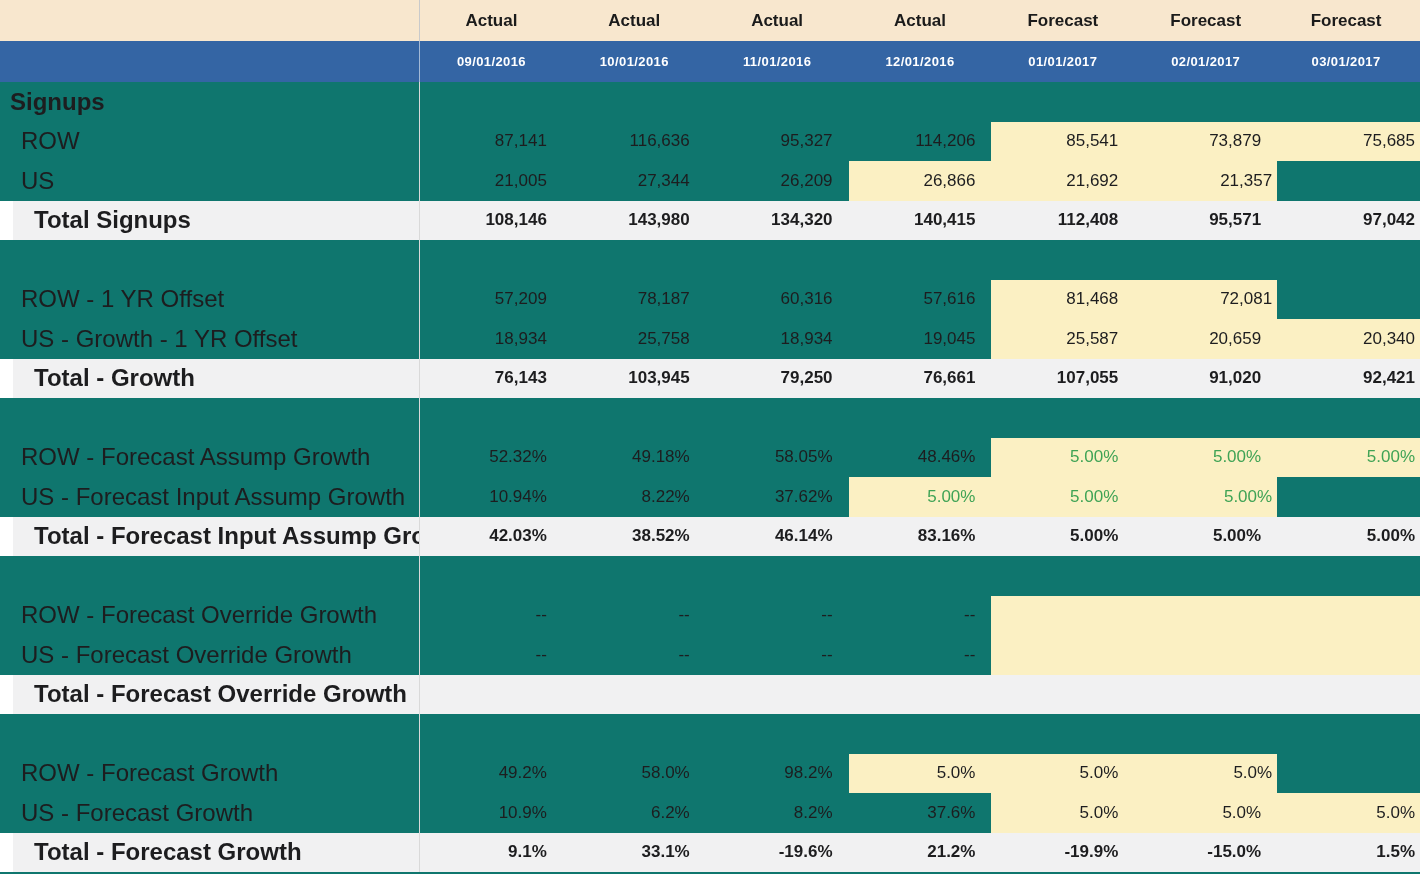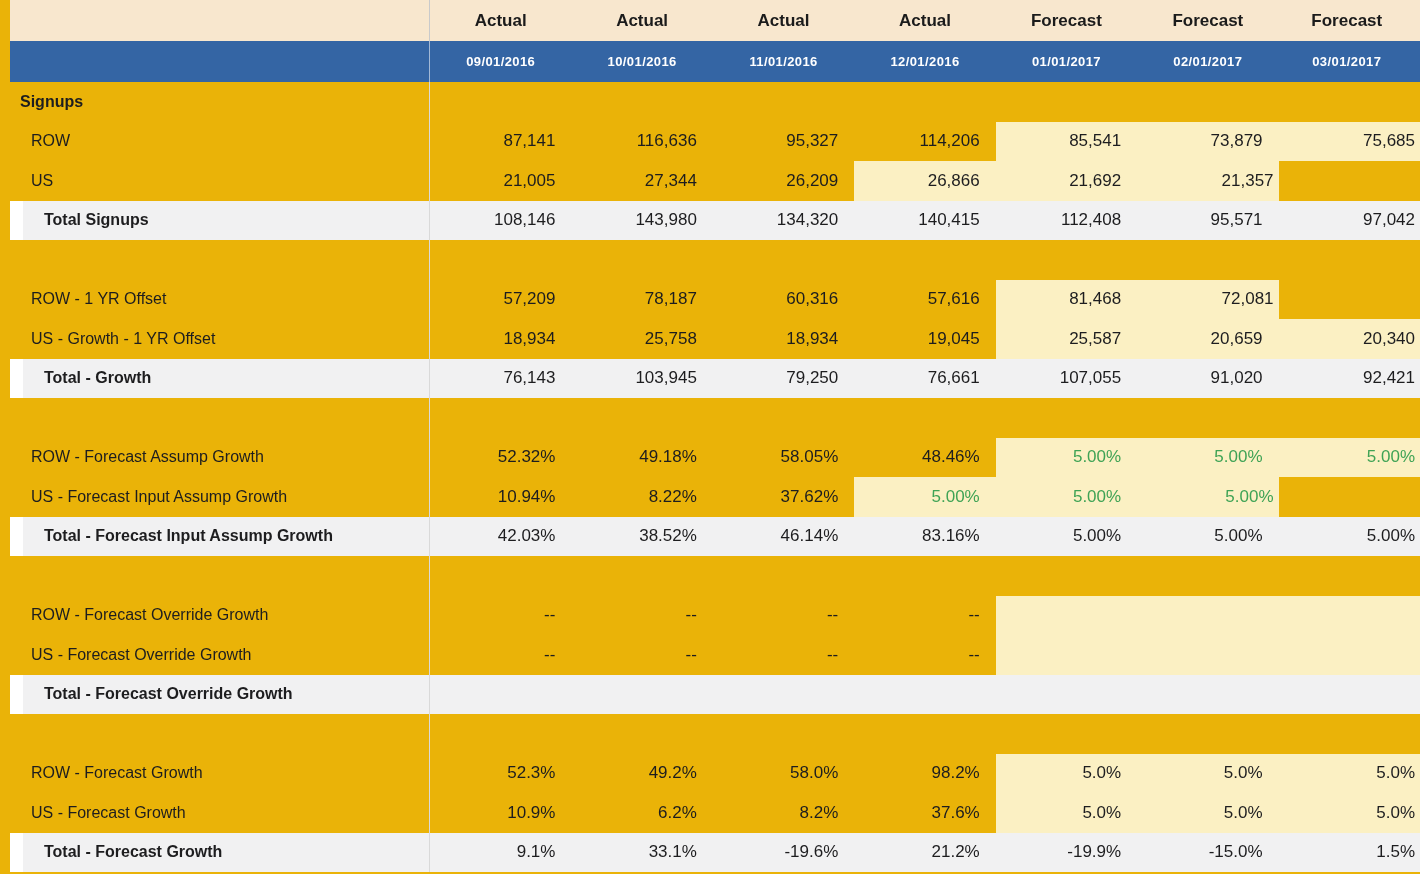--- a/index.html
+++ b/index.html
@@ -3,34 +3,33 @@
 <meta charset="utf-8">
 <style>
   * { margin:0; padding:0; box-sizing:border-box; }
   html,body { background:#ffffff; }
   #sheet {
     position:relative;
     width:1420px; height:874px;
     overflow:hidden;
     font-family:"Liberation Sans", sans-serif;
     color:var(--text, #1d1d1f);
-    background:#eab308;
-    padding-left:10px;
+    background:#0f766e;
   }
   .row {
     display:grid;
     grid-template-columns:420px repeat(7, 1fr);
     height:39.5px;
     align-items:stretch;
   }
   .row.hdr { height:41px; }
   .labelcell {
     display:flex; align-items:center;
     text-align:center;
-    font-size:16px;
+    font-size:24px;
     border-right:1px solid var(--divider, #d9d9d9);
     overflow:hidden;
     white-space:nowrap;
   }
   .v {
     display:flex; align-items:center; justify-content:flex-end;
     font-size:17px;
     padding-right:16px;
     white-space:nowrap;
   }
@@ -52,21 +51,21 @@
     color:var(--date_text, #ffffff);
   }
 
   
   .row.section .labelcell { font-weight:bold; padding-left:10px; }
   .row.data .labelcell { padding-left:21px; }
   .row.total {
     background:linear-gradient(to right, #ffffff 13px, var(--total_bg, #F1F1F2) 13px);
   }
   .row.total .labelcell { font-weight:bold; padding-left:34px; }
-  .row.total .v { font-weight:normal;text-align:right; }
+  .row.total .v { font-weight:bold;text-align:right; }
 
   .v.hl { background:var(--highlight_bg, #FBF0C3); }
   .v.green { color:var(--green_text, #3FA355); }
 </style>
 </head>
 <body>
 
 <div id="sheet">
   <div class="row hdr type-row" id="head-type">
     <div class="labelcell"></div>
@@ -251,21 +250,20 @@
         <div class="v"></div>
         <div class="v"></div>
         <div class="v"></div>
         <div class="v"></div>
         <div class="v"></div>
         <div class="v"></div>
         <div class="v"></div>
       </div>
       <div class="row data">
         <div class="labelcell">ROW - Forecast Growth</div>
-        <div class="v">52.3%</div>
         <div class="v">49.2%</div>
         <div class="v">58.0%</div>
         <div class="v">98.2%</div>
         <div class="v hl">5.0%</div>
         <div class="v hl">5.0%</div>
         <div class="v hl">5.0%</div>
       </div>
       <div class="row data">
         <div class="labelcell">US - Forecast Growth</div>
         <div class="v">10.9%</div>

